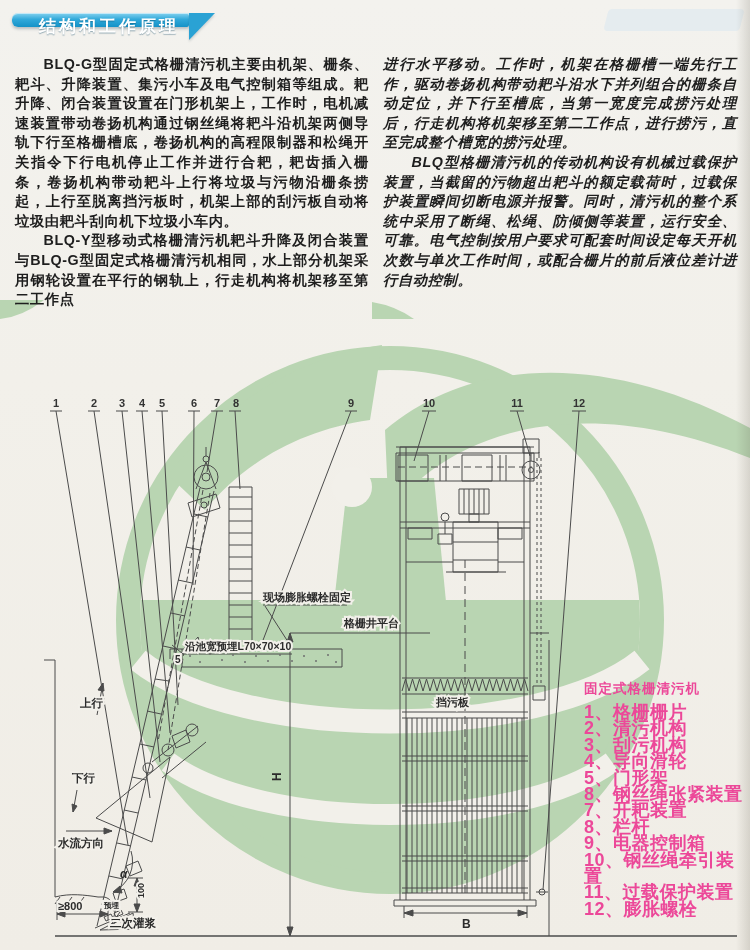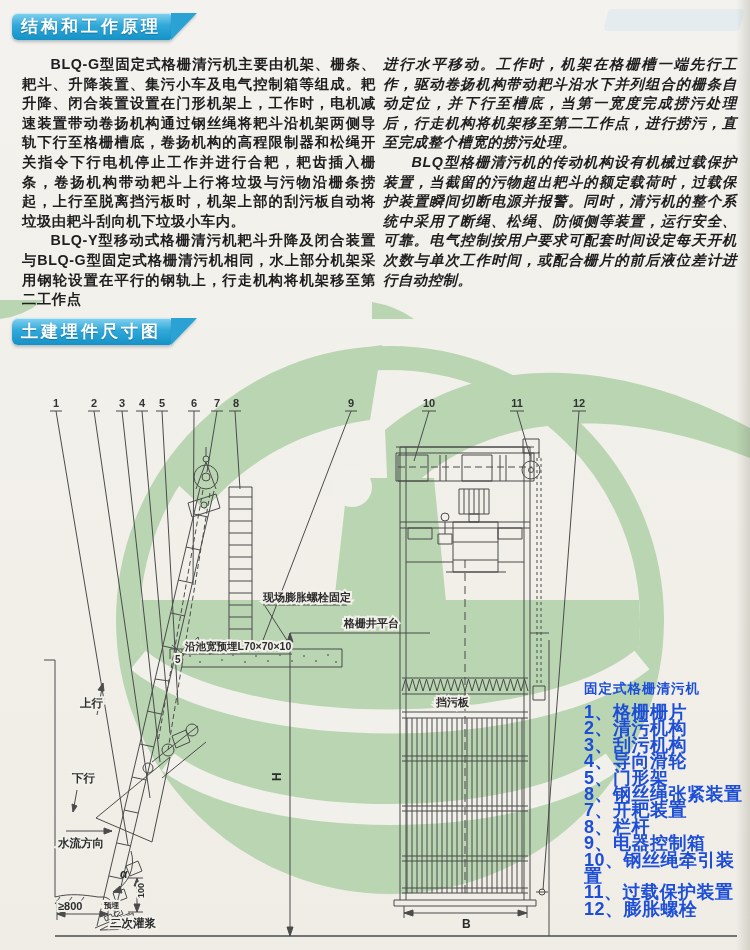--- a/index.html
+++ b/index.html
@@ -7,48 +7,48 @@
     width:750px;height:950px;position:relative;overflow:hidden;
     background:linear-gradient(180deg,#f3f2ee 0%,#f2f0ea 40%,#f0ede6 100%);
     font-family:"Liberation Sans","DejaVu Sans",sans-serif;
   }
   .page{position:absolute;inset:0;}
   .edge-shade{position:absolute;top:0;right:0;width:14px;height:100%;
     background:linear-gradient(to right,rgba(0,0,0,0),rgba(90,85,70,.18));z-index:6;}
   .ghost-banner{position:absolute;left:606px;top:9px;width:136px;height:22px;
     background:#d9e8f1;opacity:.55;border-radius:4px;transform:skewX(-14deg);z-index:0;}
   .banner{
-    position:absolute;left:12px;height:27px;line-height:27px;z-index:5;
+    position:absolute;left:12px;height:14px;line-height:27px;z-index:5;
     background:linear-gradient(180deg,#85d2ef 0%,#31a9da 45%,#1492c7 100%);
     border-radius:6px 2px 2px 6px;
-    padding:0 10px 0 9px;
+    padding:0 10px 0 27px;
     box-shadow:0 2px 3px rgba(40,70,90,.3), inset 0 1px 0 rgba(255,255,255,.55);
   }
   .banner::after{
     content:"";position:absolute;right:-26px;top:0;width:0;height:0;
     border-top:27px solid #2aa2d4;border-right:26px solid transparent;
     filter:drop-shadow(0 2px 1px rgba(40,70,90,.2));
   }
   .banner span{
     color:#fff;font-size:17px;font-weight:bold;letter-spacing:3px;
     text-shadow:0 1px 1px rgba(0,60,90,.4);
   }
   .banner1{top:13px;}
   .banner2{top:318px;}
   .col{
     position:absolute;top:55px;width:354px;z-index:2;
     font-size:14.3px;line-height:19.6px;letter-spacing:.6px;
     font-weight:600;color:#1e1e1e;text-align:justify;
   }
   .col p{margin:0;}
   .col p.indent{text-indent:2em;}
-  .col-left{left:22px;}
+  .col-left{left:15px;}
   .col-right{left:383px;font-style:italic;}
   svg.dwg-svg{position:absolute;left:0;top:300px;z-index:1;}
-  .parts{position:absolute;left:584px;top:680px;width:162px;z-index:3;color:#1d4ed8;}
+  .parts{position:absolute;left:584px;top:680px;width:162px;z-index:3;color:#ec4899;}
   .parts-title{font-size:13.5px;font-weight:bold;letter-spacing:1px;margin-bottom:6px;}
   .parts-item{font-size:18px;font-weight:600;letter-spacing:.5px;line-height:16.4px;}
   
   .t{fill:#2b2b2b;font-weight:600;font-family:"Liberation Sans","DejaVu Sans",sans-serif;}
   .halo{stroke:#f2f0ea;stroke-width:4px;paint-order:stroke;}
   .num{font-size:11px;fill:#333;font-weight:600;}
 </style>
 </head>
 <body>
 
@@ -63,23 +63,20 @@
   <div class="col col-left">
     <p class="indent">BLQ-G型固定式格栅清污机主要由机架、栅条、耙斗、升降装置、集污小车及电气控制箱等组成。耙升降、闭合装置设置在门形机架上，工作时，电机减速装置带动卷扬机构通过钢丝绳将耙斗沿机架两侧导轨下行至格栅槽底，卷扬机构的高程限制器和松绳开关指令下行电机停止工作并进行合耙，耙齿插入栅条，卷扬机构带动耙斗上行将垃圾与污物沿栅条捞起，上行至脱离挡污板时，机架上部的刮污板自动将垃圾由耙斗刮向机下垃圾小车内。</p>
     <p class="indent">BLQ-Y型移动式格栅清污机耙斗升降及闭合装置与BLQ-G型固定式格栅清污机相同，水上部分机架采用钢轮设置在平行的钢轨上，行走机构将机架移至第二工作点</p>
   </div>
 
   <div class="col col-right">
     <p>进行水平移动。工作时，机架在格栅槽一端先行工作，驱动卷扬机构带动耙斗沿水下并列组合的栅条自动定位，并下行至槽底，当第一宽度完成捞污处理后，行走机构将机架移至第二工作点，进行捞污，直至完成整个槽宽的捞污处理。</p>
     <p class="indent">BLQ型格栅清污机的传动机构设有机械过载保护装置，当截留的污物超出耙斗的额定载荷时，过载保护装置瞬间切断电源并报警。同时，清污机的整个系统中采用了断绳、松绳、防倾侧等装置，运行安全、可靠。电气控制按用户要求可配套时间设定每天开机次数与单次工作时间，或配合栅片的前后液位差计进行自动控制。</p>
   </div>
 
-  <div class="banner banner2">
-    <span>土建埋件尺寸图</span>
-  </div>
 
   <svg class="dwg-svg" width="750" height="650" viewBox="0 300 750 650">
 
     <g fill="#b9d5b2" stroke="none">
       <path d="M0 300 L44 300 Q22 317 0 319 Z"></path>
       <path d="M372 302 Q396 306 414 319 L372 319 Z"></path>
       <circle cx="390" cy="620" r="262" fill="none" stroke="#b9d5b2" stroke-width="24"></circle>
       <path d="M168 475 C230 395 310 355 382 345 L370 420 C300 430 245 462 205 510 Z"></path>
       <path d="M385 430 C480 350 620 358 750 428 L750 458 C610 402 500 420 432 470 C406 489 396 505 389 520 Z"></path>
       <path d="M348 478 L434 478 L447 612 L333 612 Z"></path>

